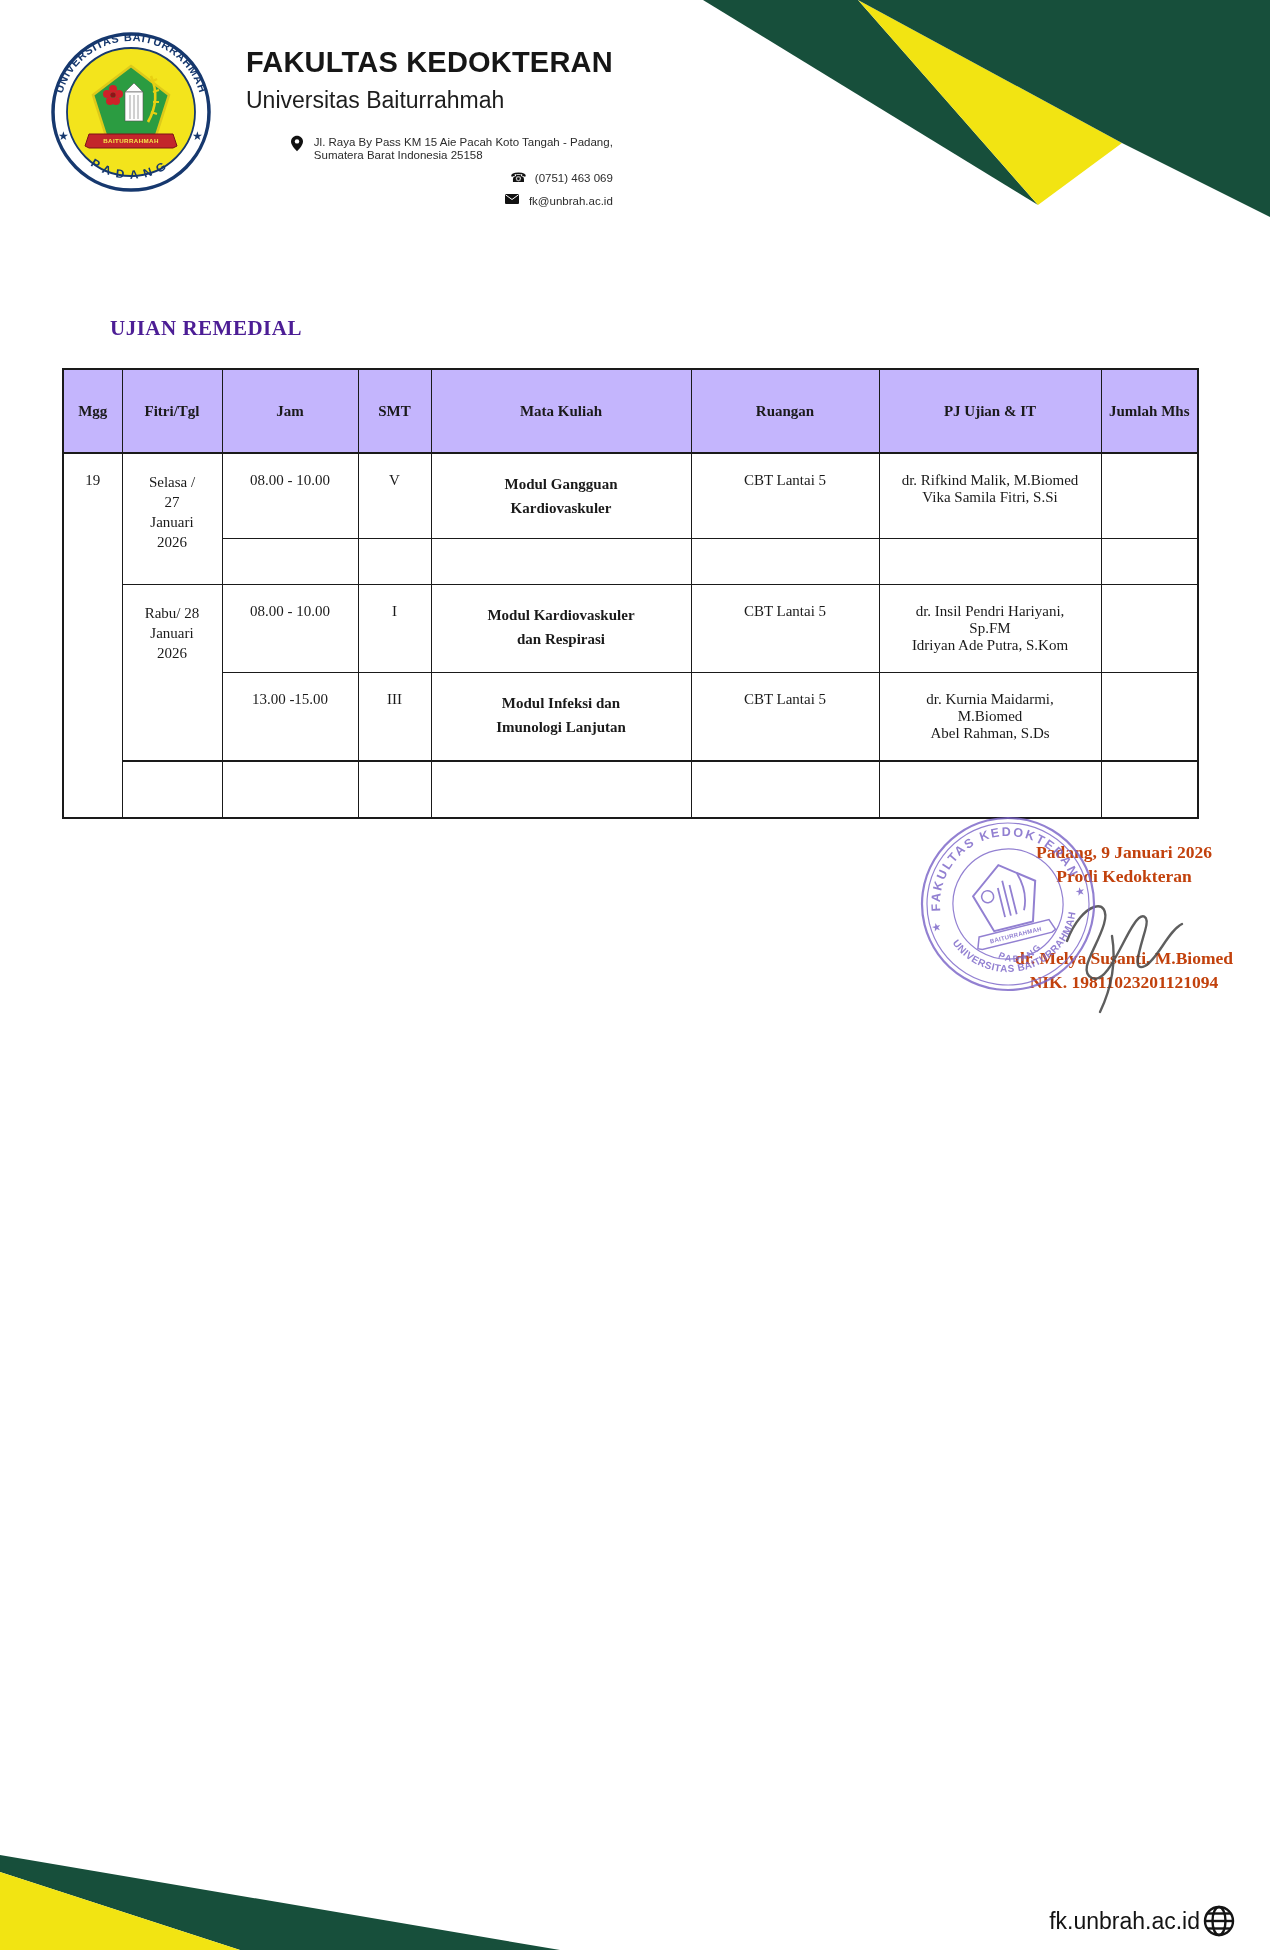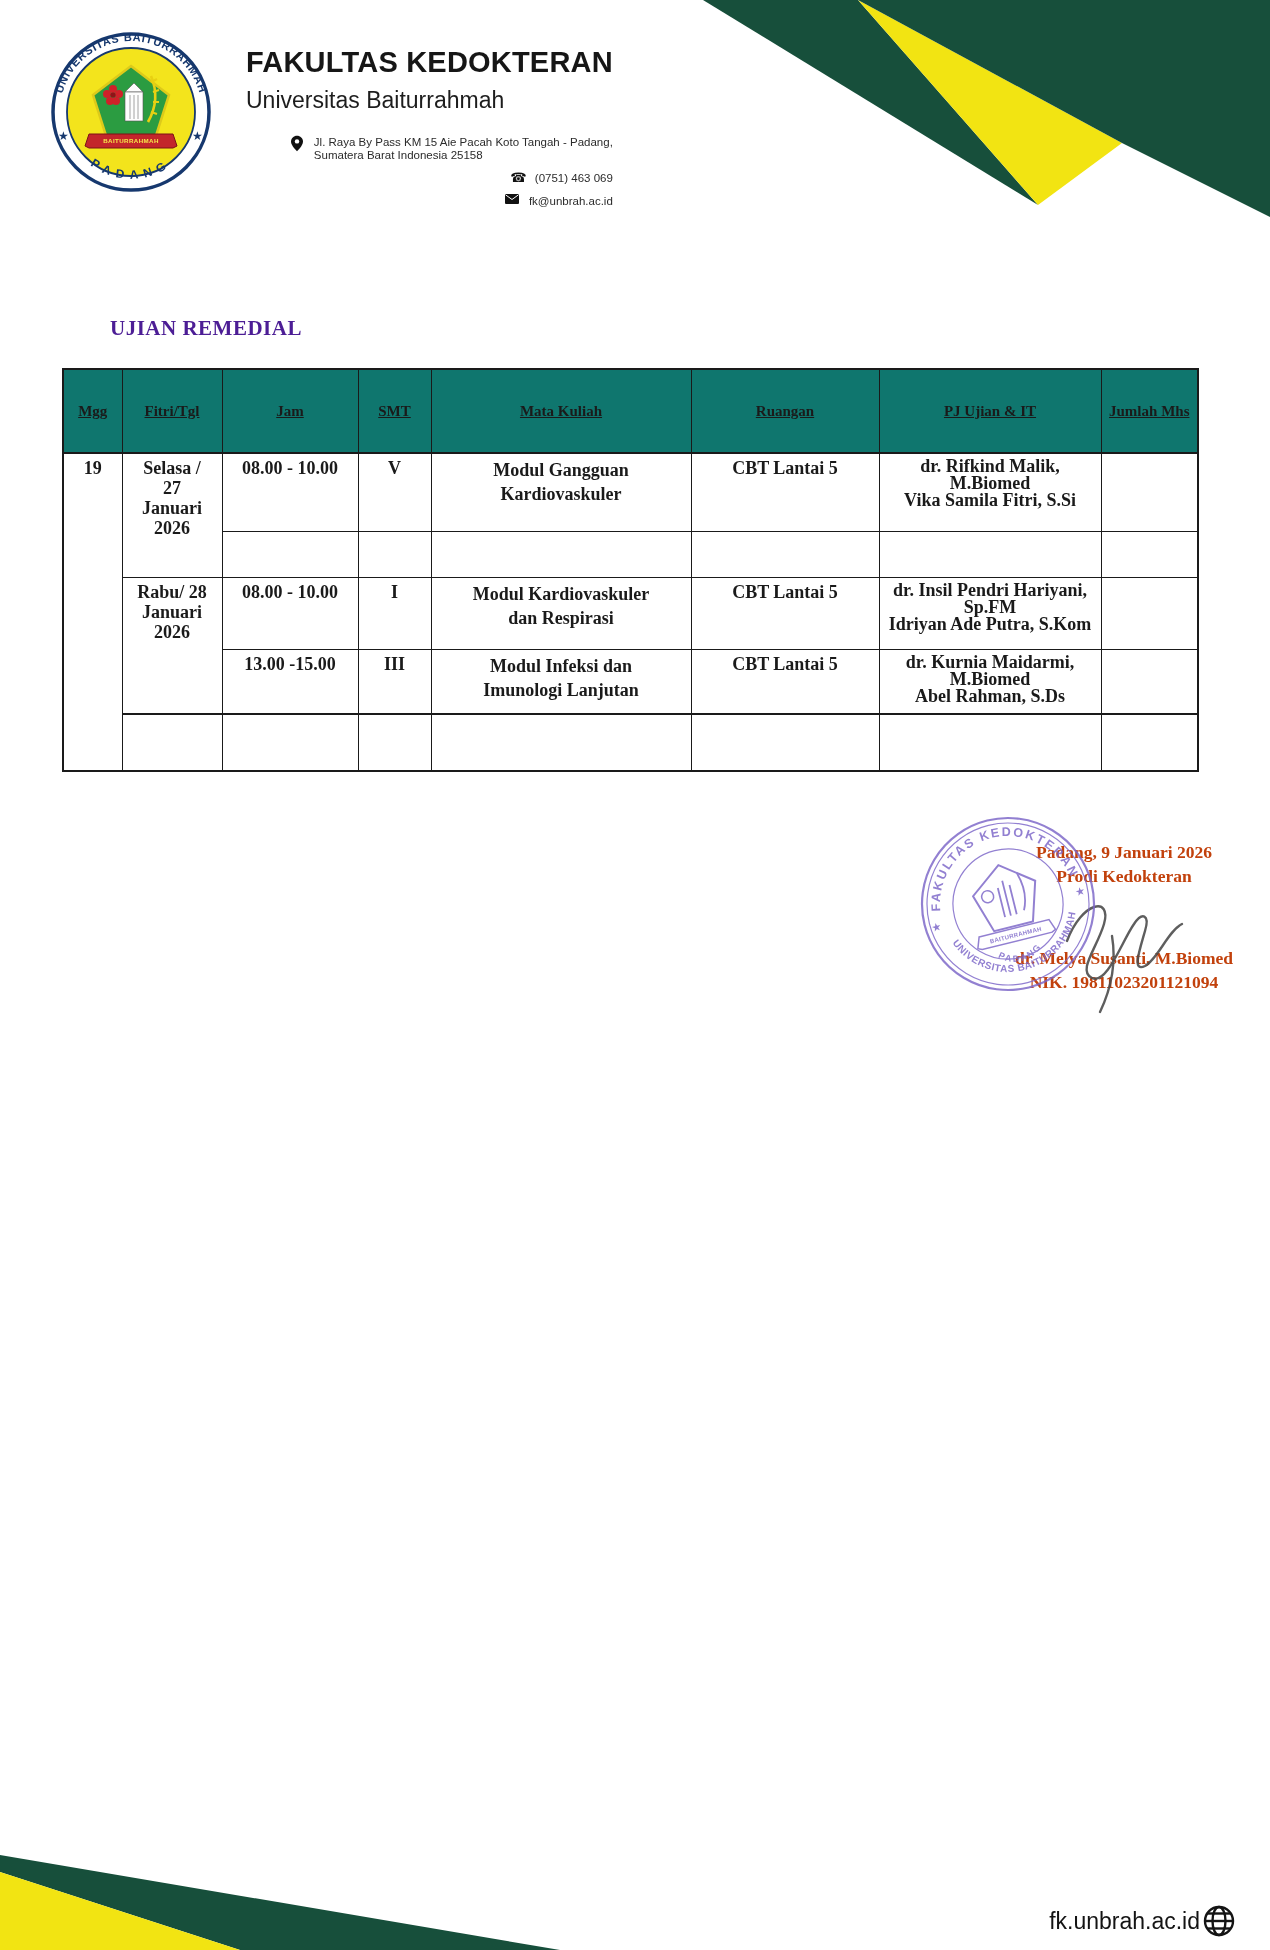--- a/index.html
+++ b/index.html
@@ -19,24 +19,24 @@
   .contact-row{display:flex;align-items:flex-start;gap:9px;margin-bottom:9px;justify-content:flex-end;}
   .contact-row .icn{width:15px;margin-left:8px;display:flex;justify-content:center;flex:none;}
   .contact-row .txt{line-height:13px;padding-top:1px;}
   .phone-glyph{font-family:"DejaVu Sans",sans-serif;font-size:13px;line-height:13px;color:#111;}
 
   .section-title{position:absolute;left:110px;top:316px;font-size:21px;font-weight:bold;letter-spacing:.5px;color:#4c1d95;}
 
   
   table.exam{position:absolute;left:62px;top:368px;width:1135px;border-collapse:collapse;
              table-layout:fixed;border:2px solid #1a1a1a;}
-  table.exam th{background:#0f766e;font-size:15px;font-weight:bold;border:1px solid #1a1a1a;
-                border-top-width:2px;border-bottom-width:2px;vertical-align:middle;padding:2px 4px;line-height:19px;text-decoration:underline;}
-  table.exam td{border:1px solid #1a1a1a;font-size:18px;text-align:center;vertical-align:top;
-                padding:4px 4px;color:#1a1a1a;font-weight:bold;}
+  table.exam th{background:#c4b5fd;font-size:15px;font-weight:bold;border:1px solid #1a1a1a;
+                border-top-width:2px;border-bottom-width:2px;vertical-align:middle;padding:2px 4px;line-height:19px;}
+  table.exam td{border:1px solid #1a1a1a;font-size:15px;text-align:center;vertical-align:top;
+                padding:18px 4px;color:#1a1a1a;}
   tr.rh{height:84px;} tr.r1a{height:78px;} tr.r1b{height:46px;}
   tr.r2a{height:72px;} tr.r2b{height:65px;} tr.r3{height:57px;}
   tr.r3 td{border-top-width:2px;}
   .ml{white-space:pre-line;}
   td.mgg{padding-top:6px;}
   td.date{text-align:left;padding:3px 6px 3px 9px;line-height:20px;}
   td.jam{vertical-align:middle;}
   td.smt{vertical-align:middle;}
   td.mata{text-align:left;font-weight:bold;font-size:15.5px;line-height:24px;padding:3px 6px 3px 9px;}
   td.ruang{font-size:14px;padding-top:2px;}

